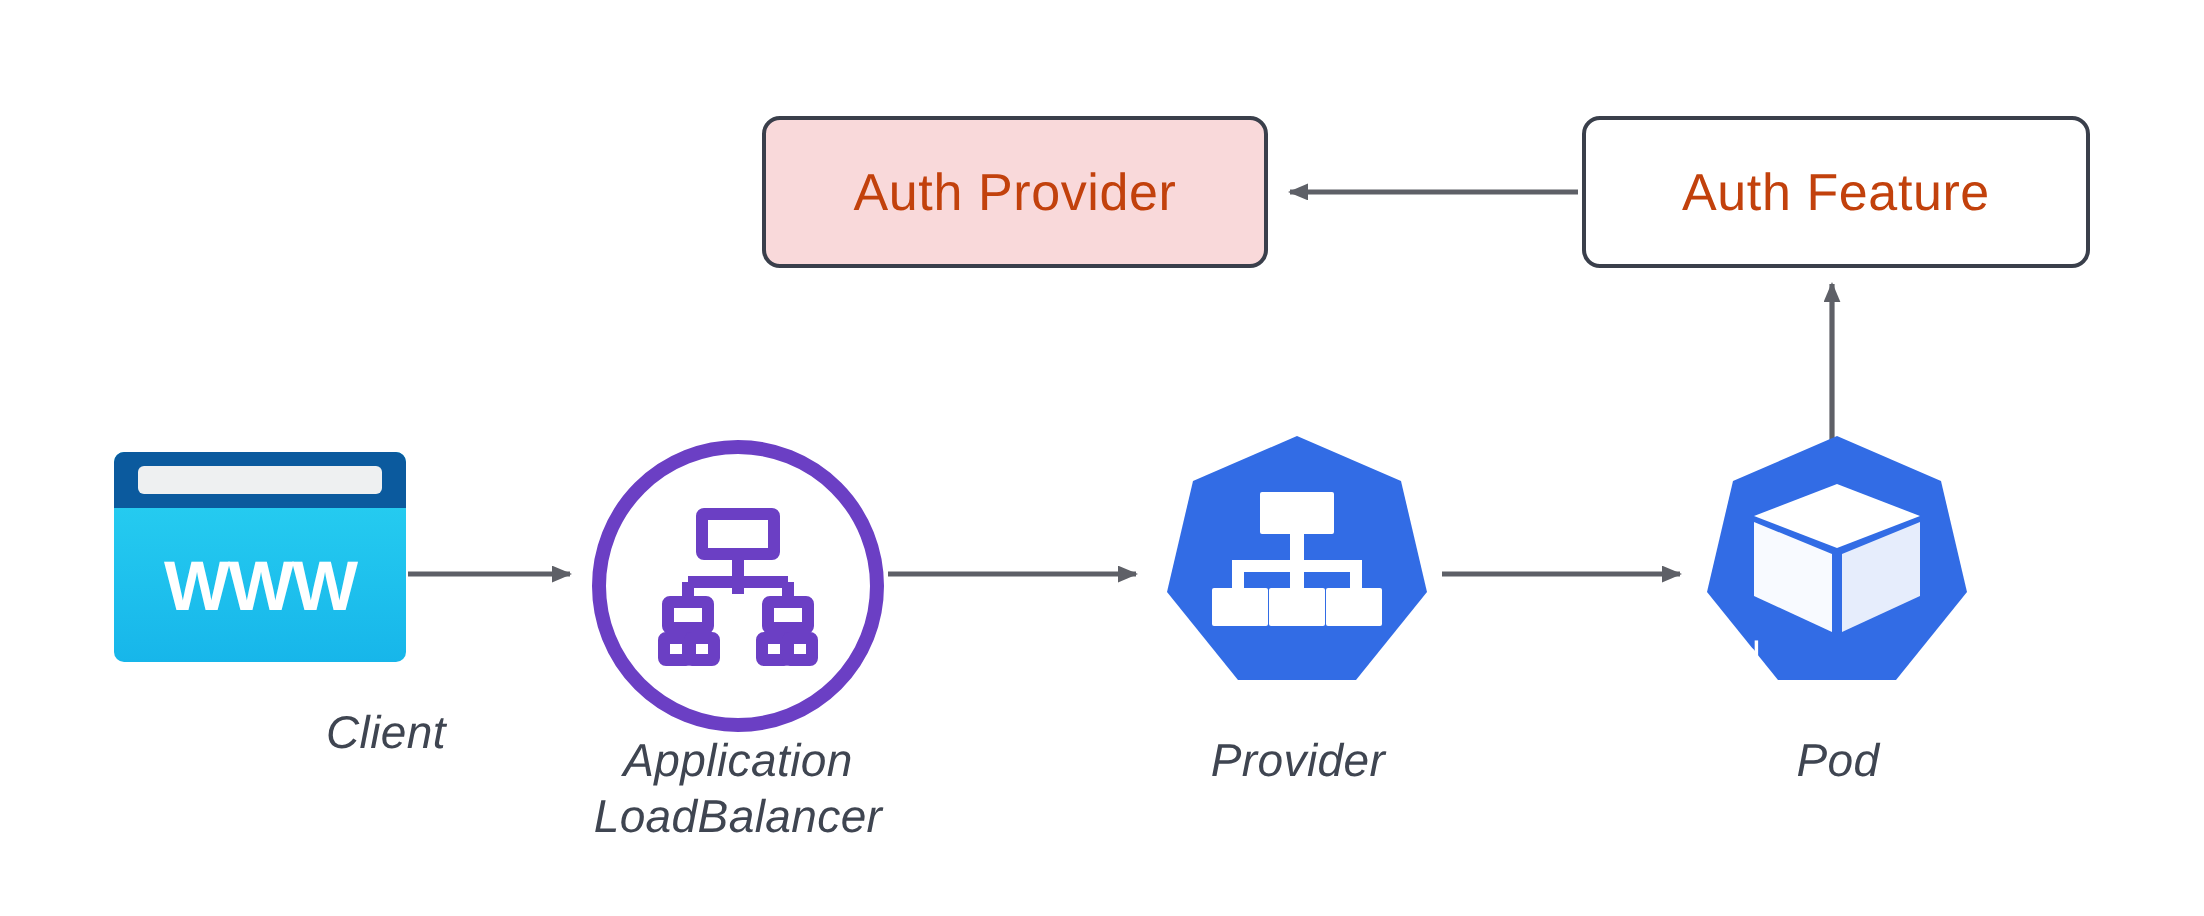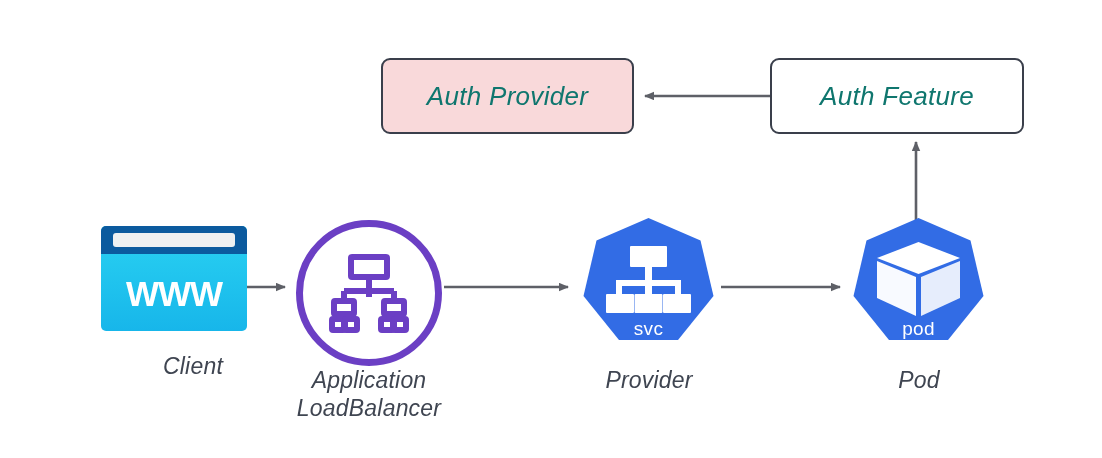--- a/index.html
+++ b/index.html
@@ -28,50 +28,48 @@
     letter-spacing: 0.2px;
   }
   .box {
     position: absolute;
     box-sizing: border-box;
     border: 2.5px solid #3a3f4b;
     border-radius: 9px;
     display: flex;
     align-items: center;
     justify-content: center;
-    font-style: italic;
     font-size: 26px;
-    color: #0f766e;
+    color: #c2410c;
     letter-spacing: 0.3px;
   }
   #auth-provider-box {
     left: 381px;
     top: 58px;
     width: 253px;
     height: 76px;
     background: #f9d9da;
   }
   #auth-feature-box {
-    left: 770px;
+    left: 791px;
     top: 58px;
     width: 254px;
     height: 76px;
     background: #ffffff;
   }
   
   #client-icon {
     position: absolute;
     left: 57px;
     top: 226px;
     width: 146px;
     height: 105px;
     border-radius: 5px;
     overflow: hidden;
     background: linear-gradient(180deg, #2ad2f2 0%, #17b6ea 100%);
-    margin-left: 44px;
   }
   #client-titlebar {
     position: absolute;
     left: 0; top: 0;
     width: 100%;
     height: 28px;
     background: #0b5a9e;
   }
   #client-addressbar {
     position: absolute;
@@ -118,21 +116,21 @@
     position: absolute;
     width: 141px;
     height: 135px;
   }
   #svc-node { left: 578px; top: 218px; }
   #pod-node { left: 848px; top: 218px; }
   .k8s-inner-label {
     position: absolute;
     width: 100%;
     bottom: 13px;
-    text-align: center;
+    text-align: left;
     color: #ffffff;
     font-size: 19px;
     letter-spacing: 0.3px;
   }
   
   .conn {
     position: absolute;
   }
 </style>
 </head>

